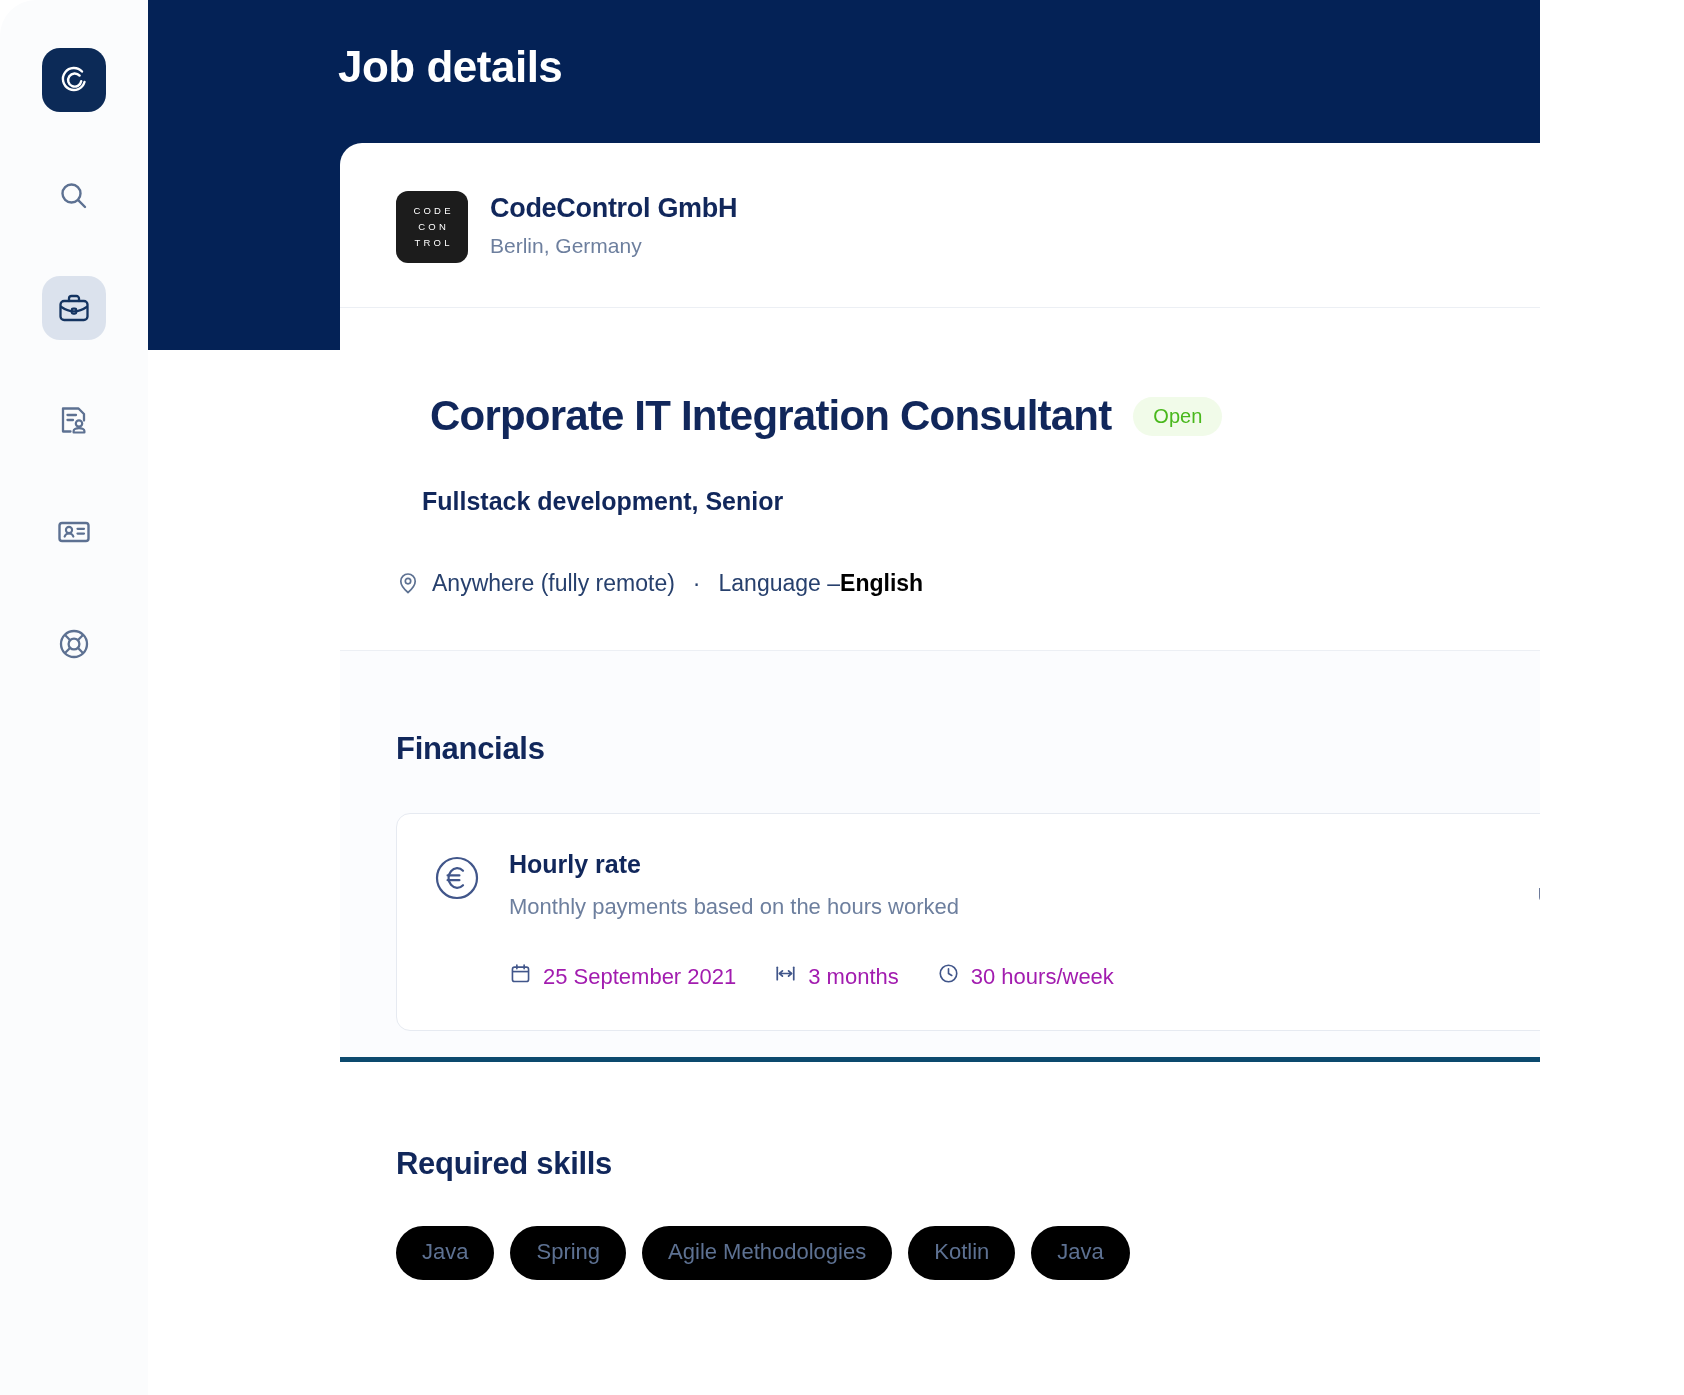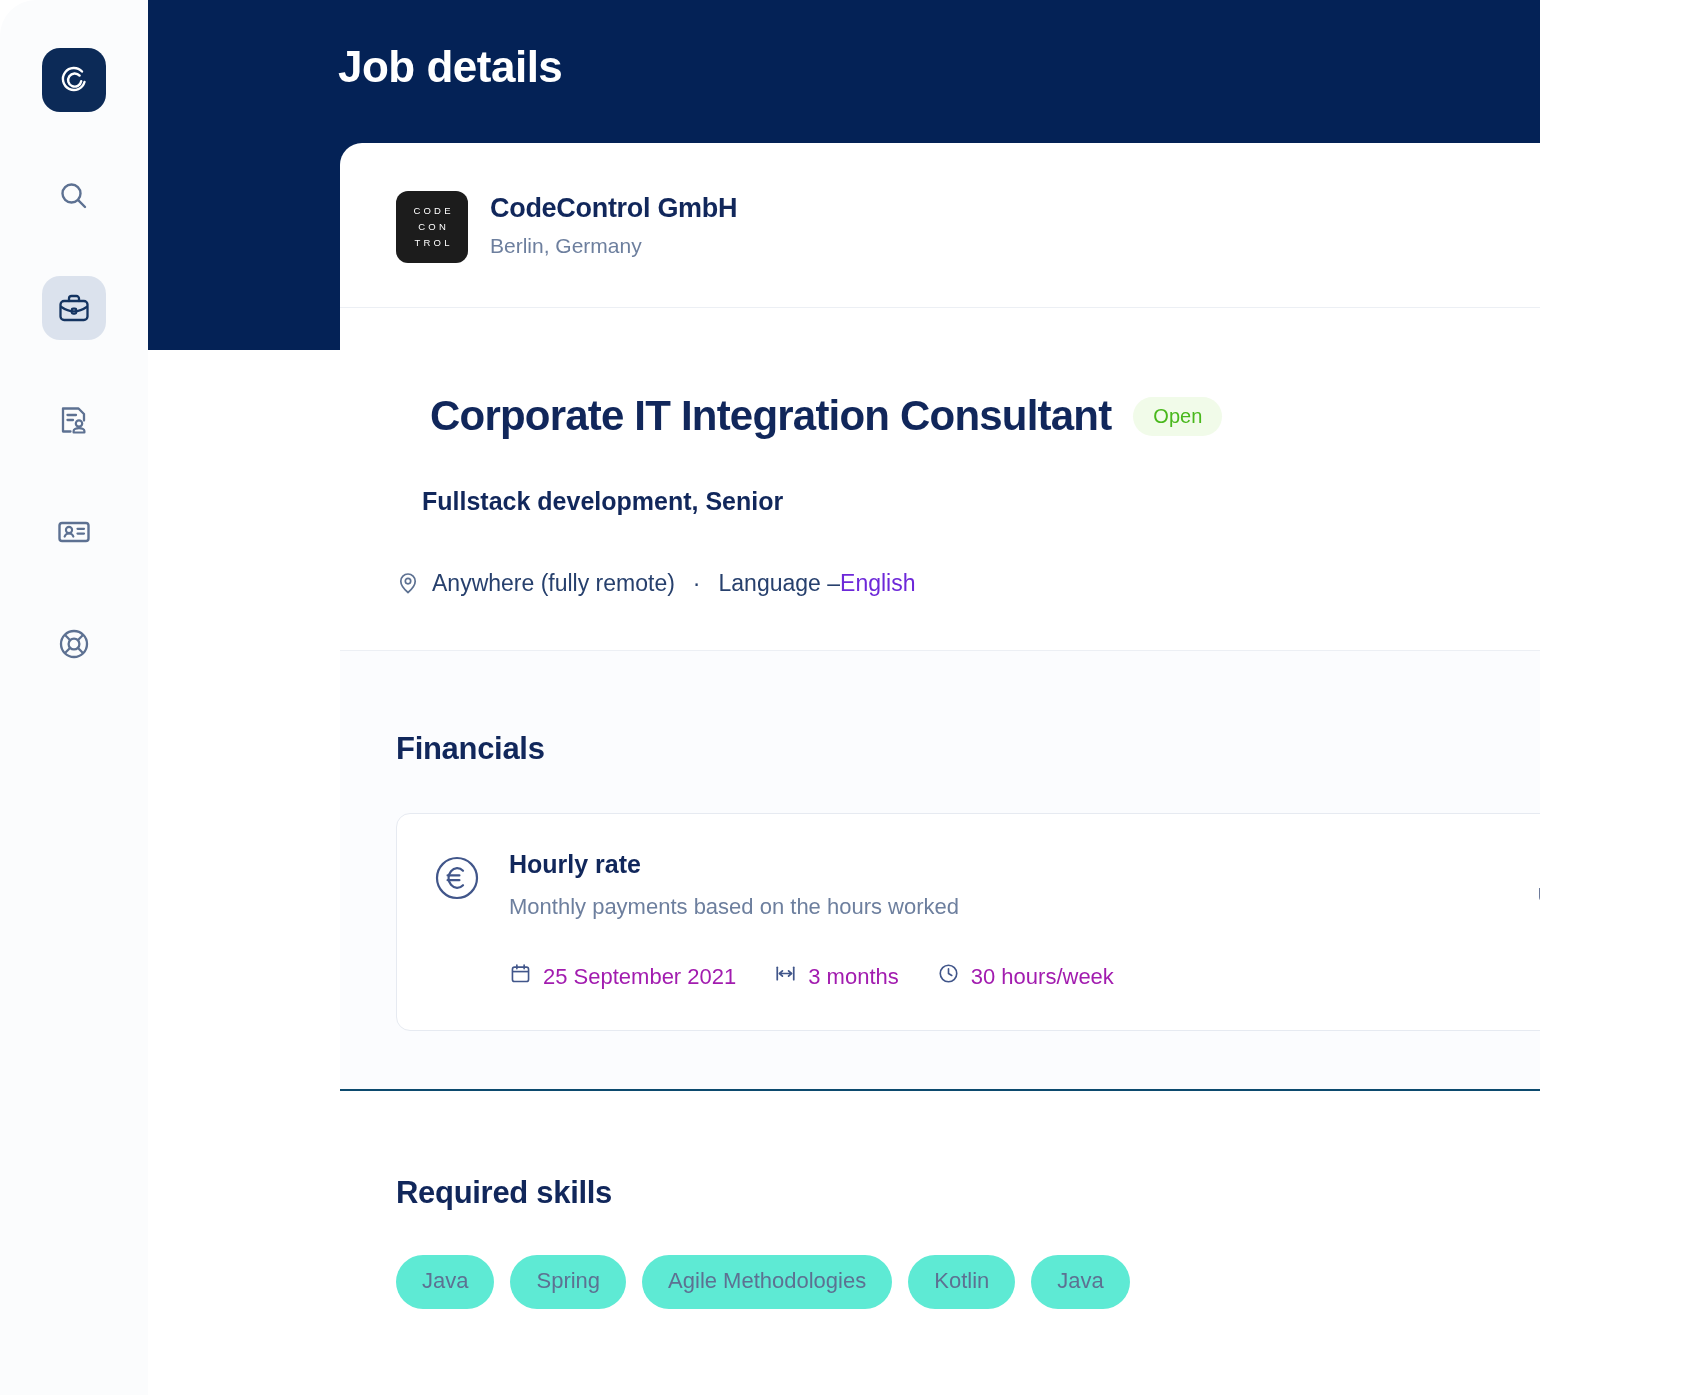--- a/index.html
+++ b/index.html
@@ -212,27 +212,27 @@
     color: #27406d;
     line-height: 30px;
     gap: 0;
   }
   .job-meta .pin { margin-right: 12px; display: inline-flex; }
   .job-meta .dot {
     margin: 0 18px;
     color: #27406d;
     font-size: 23px;
   }
-  .job-meta b { font-weight: 400; color: #6d28d9; }
+  .job-meta b { font-weight: 700; color: #000000; }
 
   
   .financials {
-    padding: 52px 56px 58px 56px;
+    padding: 52px 56px 26px 56px;
     background: #fbfcfe;
-    border-bottom: 2px solid #0c4a6e;
+    border-bottom: 5px solid #0c4a6e;
   }
   .section-title {
     font-size: 31px;
     font-weight: 700;
     color: #11275b;
     letter-spacing: -0.3px;
     line-height: 40px;
   }
   .rate-card {
     margin-top: 44px;
@@ -282,21 +282,21 @@
     padding: 56px 56px 60px 56px;
   }
   .skill-list {
     display: flex;
     align-items: center;
     gap: 16px;
     margin-top: 42px;
     flex-wrap: nowrap;
   }
   .skill-pill {
-    background: #5eead4;
+    background: #000000;
     color: #5d7192;
     font-size: 22px;
     border-radius: 999px;
     padding: 12px 26px 14px 26px;
     line-height: 28px;
     white-space: nowrap;
   }
 </style>
 </head>
 <body>

